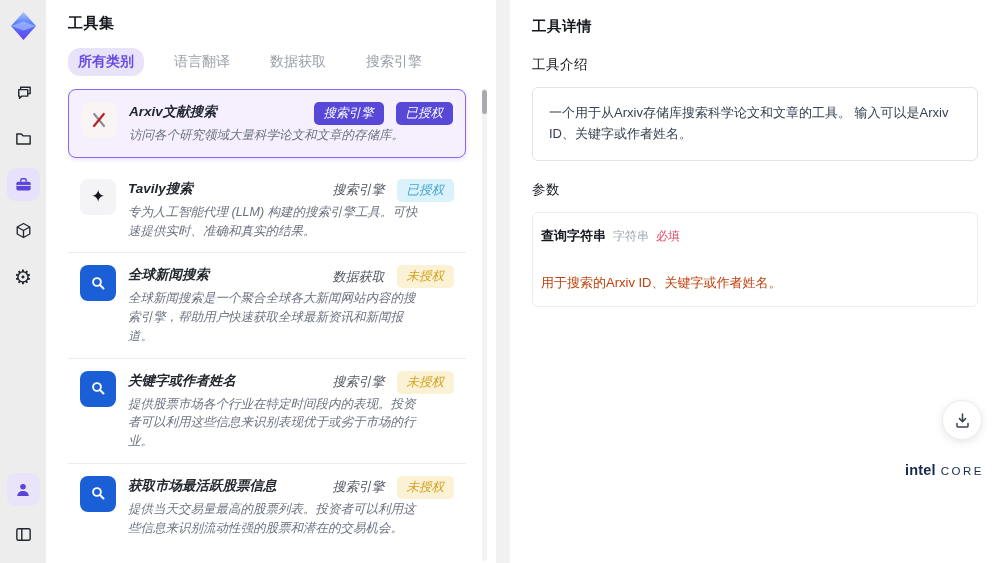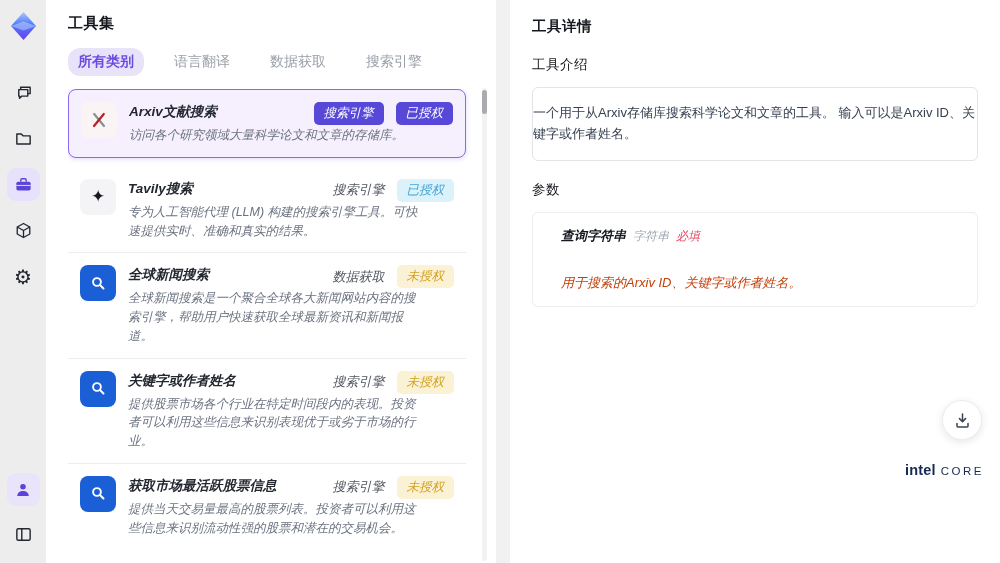--- a/index.html
+++ b/index.html
@@ -46,22 +46,22 @@
   .scrollbar-track { position:absolute; right:9px; top:88px; width:5px; height:473px; background:#f2f2f3; border-radius:3px; }
   .scrollbar-thumb { position:absolute; top:2px; left:0; width:5px; height:24px; background:#a9abb0; border-radius:3px; }
 
   
   .divider { width:14px; height:563px; background:#f1f1f2; flex-shrink:0; }
 
   
   .right-panel { flex:1; height:494px; background:#fff; padding:17px 22px; position:relative; }
   .detail-title { font-size:14.5px; font-weight:bold; color:#15181e; letter-spacing:.5px; }
   .section-heading { font-size:13.5px; font-weight:normal; color:#15181e; margin-top:20px; letter-spacing:.5px; }
-  .intro-box { margin-top:13px; border:1px solid #e3e4e8; border-radius:6px; padding:15px 0; font-size:13px; color:#374151; line-height:1.6; }
-  .param-box { margin-top:13px; border:1px solid #ededf0; border-radius:6px; padding:14px 28px;font-style:italic; }
+  .intro-box { margin-top:13px; border:1px solid #e3e4e8; border-radius:6px; padding:15px 16px; font-size:13px; color:#374151; line-height:1.6; }
+  .param-box { margin-top:13px; border:1px solid #ededf0; border-radius:6px; padding:14px 8px; }
   .param-head { display:flex; align-items:baseline; gap:7px; }
   .param-name { font-size:13px; font-weight:bold; color:#15181e; }
   .param-type { font-size:12px; color:#9ca3af; }
   .param-required { font-size:12px; color:#e24a64; }
   .param-desc { margin-top:29px; font-size:13px; color:#c2410c; }
 
   
   .fab { position:absolute; right:18px; bottom:54px; width:40px; height:40px; border-radius:50%; background:#fff; border:1px solid #ededee; box-shadow:0 2px 8px rgba(0,0,0,.10); display:flex; align-items:center; justify-content:center; cursor:pointer; }
   .brand { position:absolute; right:16px; bottom:16px; color:#152a4e; display:flex; align-items:baseline; gap:5px; }
   .brand .intel { font-size:14.5px; font-weight:bold; letter-spacing:.2px; }

